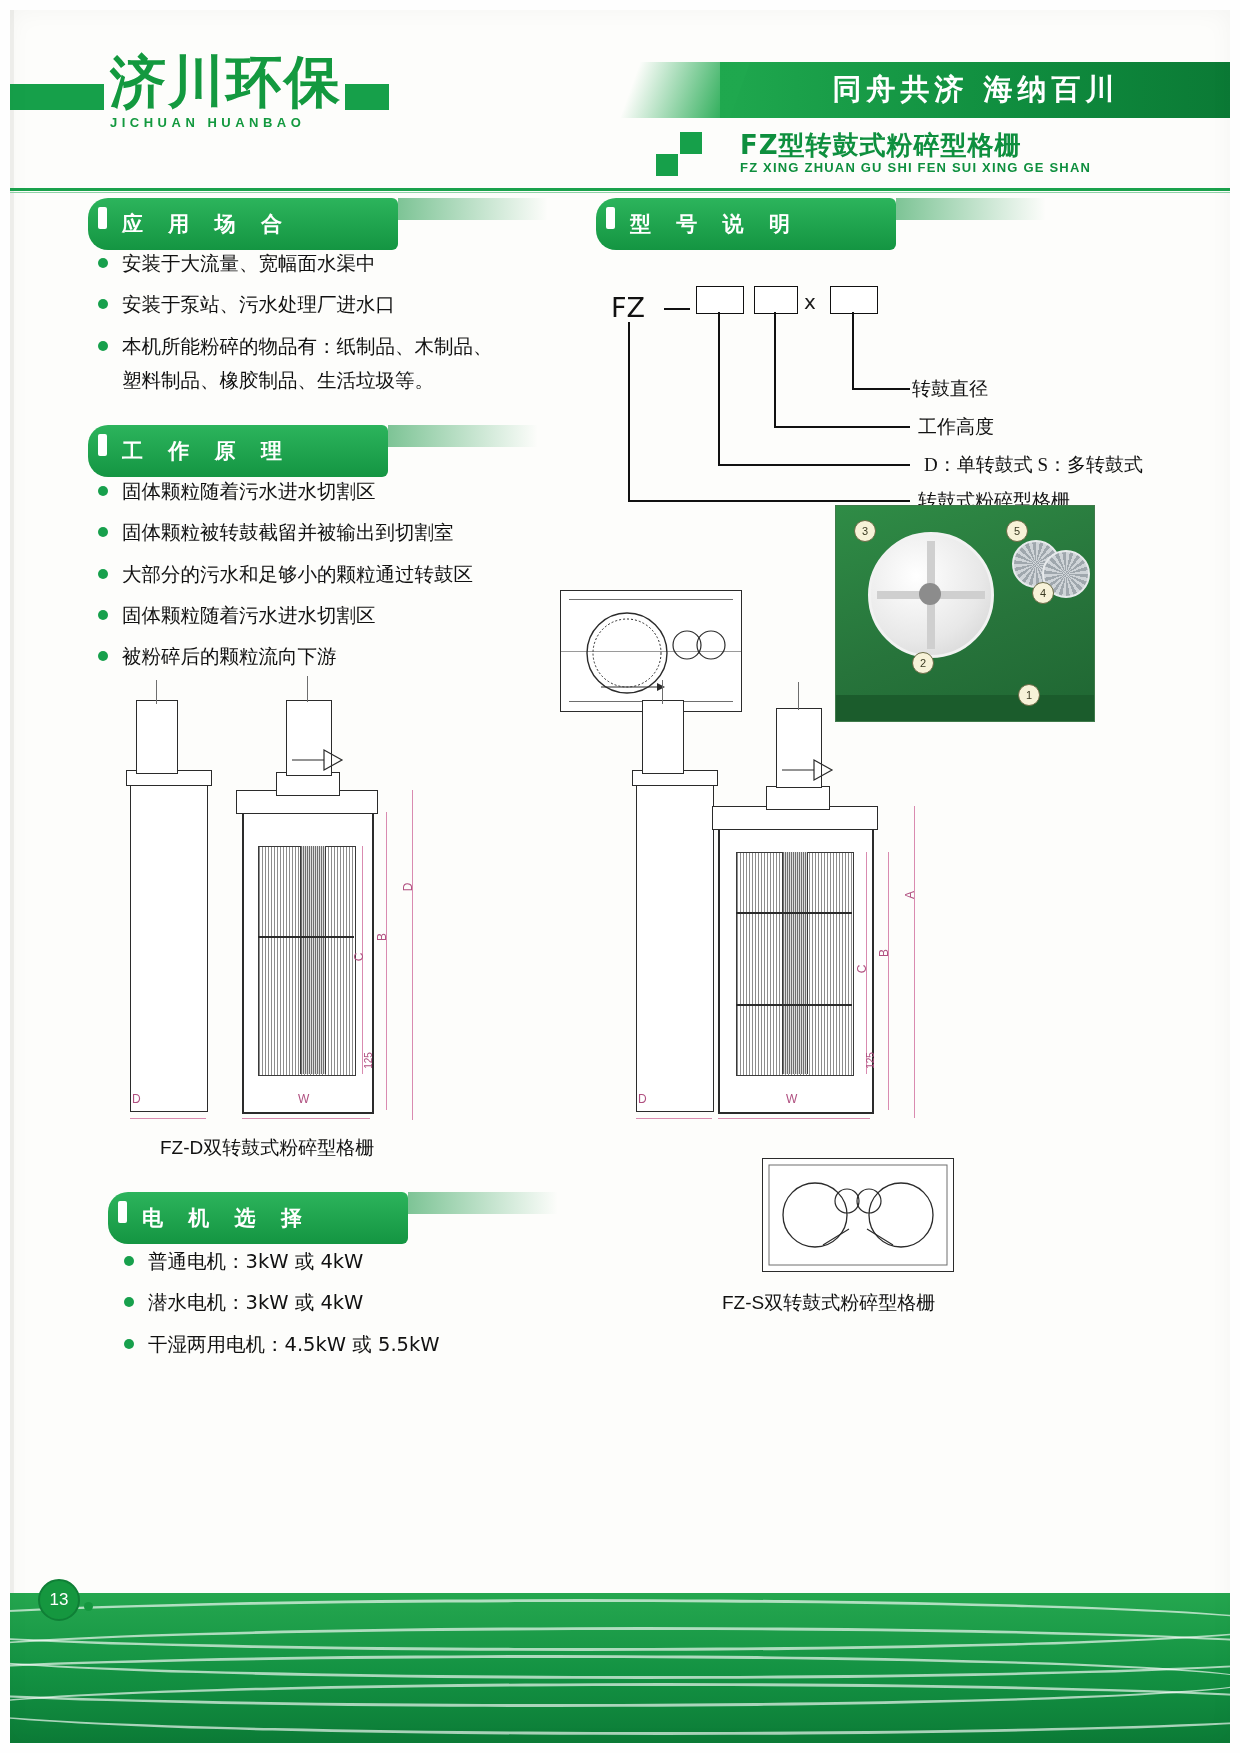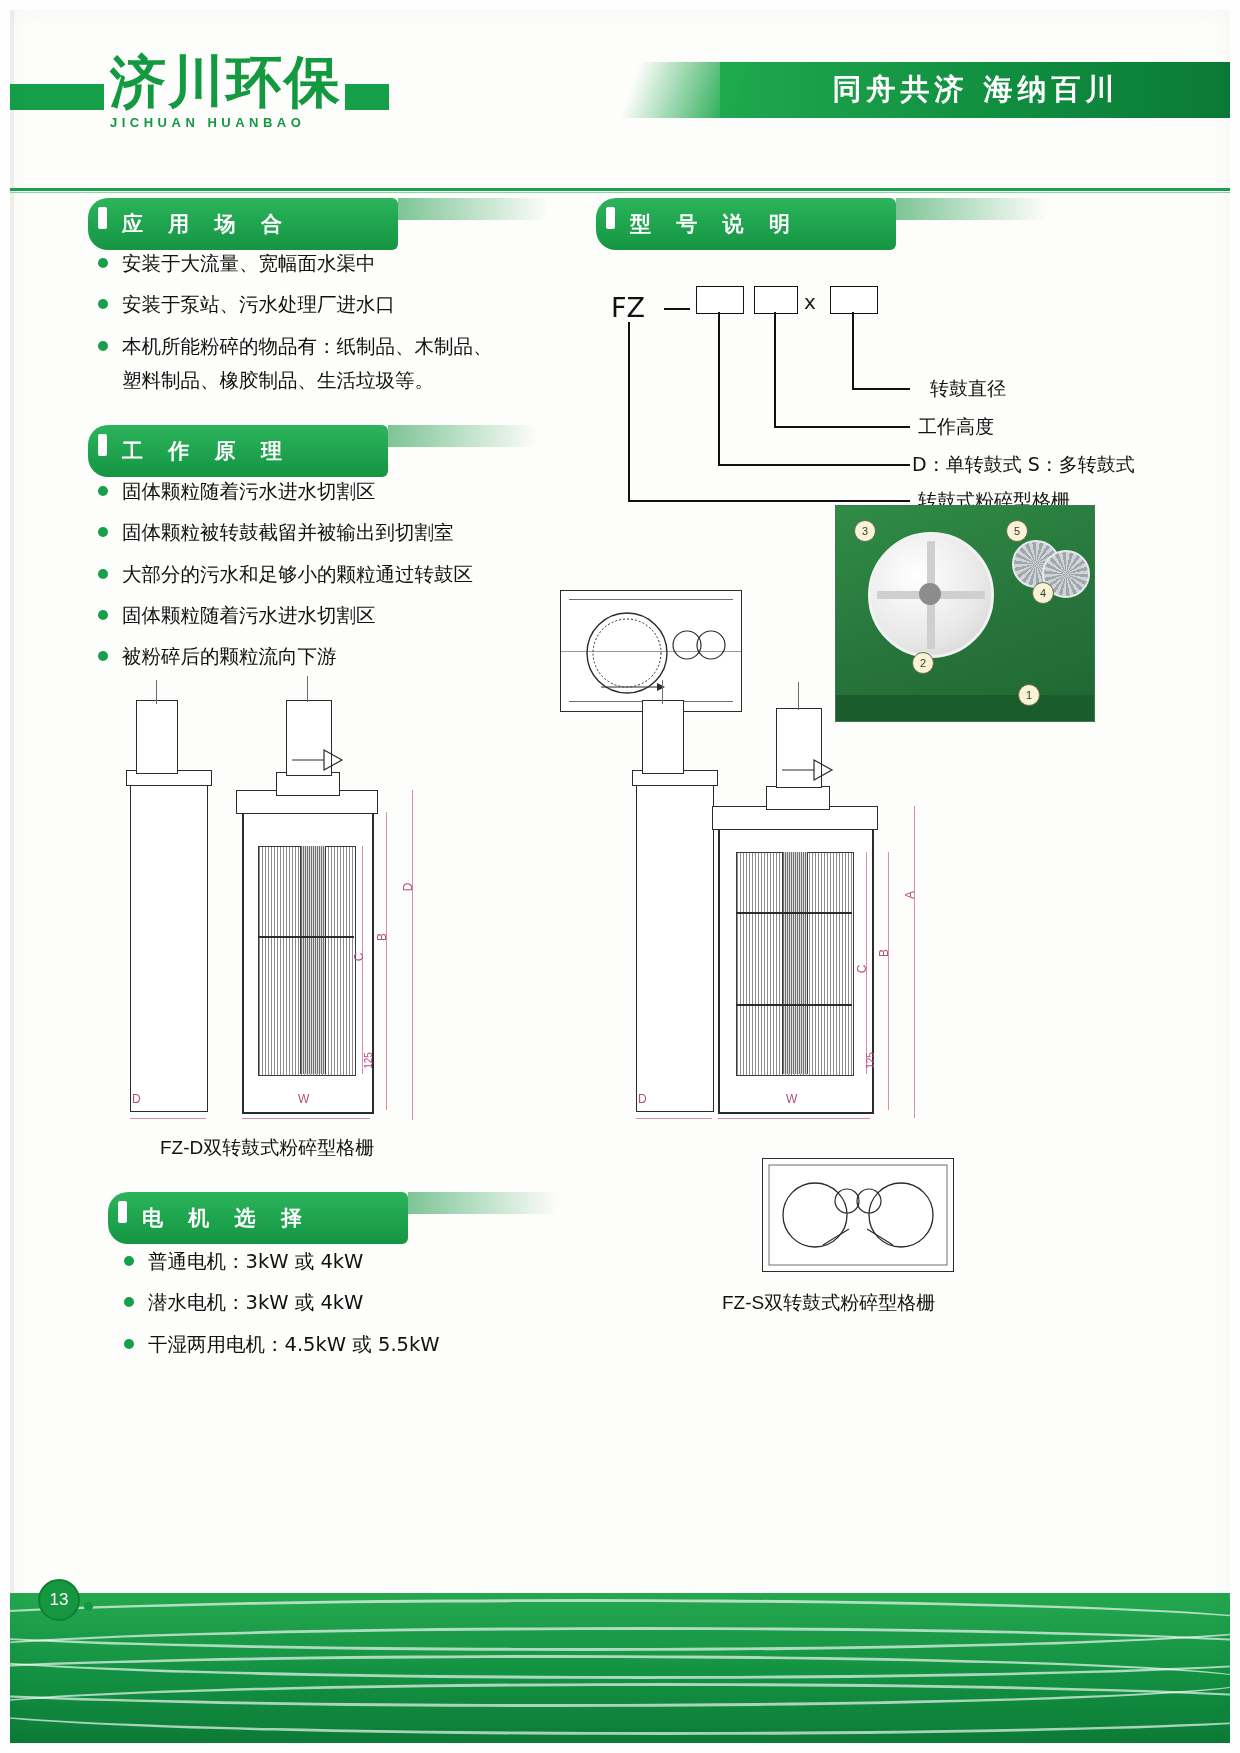--- a/index.html
+++ b/index.html
@@ -176,20 +176,26 @@
 
     <div class="logo-block">
       <div class="logo-cn">济川环保</div>
       <div class="logo-en">JICHUAN HUANBAO</div>
     </div>
 
     <div class="hdr-band">
       <div class="hdr-slogan">同舟共济 海纳百川</div>
     </div>
 
+    <div class="title-row">
+      <div class="title-sq1"></div>
+      <div class="title-sq2"></div>
+      <div class="title-cn">FZ型转鼓式粉碎型格栅</div>
+      <div class="title-en">FZ XING ZHUAN GU SHI FEN SUI XING GE SHAN</div>
+    </div>
 
     <div class="hdr-rule"></div>
     <div class="hdr-rule2"></div>
   </div>
 
   <div class="pill" style="left:88px;top:198px;width:310px;">
     <span class="pill-label">应 用 场 合</span>
   </div>
   <div class="pill-tail" style="left:398px;top:198px;"></div>
 
@@ -222,23 +228,23 @@
 
     <div class="lead" style="left:178px;top:44px;width:1.5px;height:114px;"></div>
     <div class="lead" style="left:178px;top:158px;width:136px;height:1.5px;"></div>
 
     <div class="lead" style="left:122px;top:44px;width:1.5px;height:152px;"></div>
     <div class="lead" style="left:122px;top:196px;width:192px;height:1.5px;"></div>
 
     <div class="lead" style="left:32px;top:54px;width:1.5px;height:178px;"></div>
     <div class="lead" style="left:32px;top:232px;width:282px;height:1.5px;"></div>
 
-    <div class="note" style="left:334px;top:108px;">转鼓直径</div>
+    <div class="note" style="left:316px;top:108px;">转鼓直径</div>
     <div class="note" style="left:322px;top:146px;">工作高度</div>
-    <div class="note" style="left:316px;top:184px;">D：单转鼓式    S：多转鼓式</div>
+    <div class="note" style="left:328px;top:184px;font-family:Liberation Serif, serif;">D：单转鼓式    S：多转鼓式</div>
     <div class="note" style="left:322px;top:220px;">转鼓式粉碎型格栅</div>
   </div>
 
   <div class="pill" style="left:88px;top:425px;width:300px;">
     <span class="pill-label">工 作 原 理</span>
   </div>
   <div class="pill-tail" style="left:388px;top:425px;"></div>
 
   <div style="position:absolute;left:96px;top:478px;width:470px;">
     <ul class="blist">

